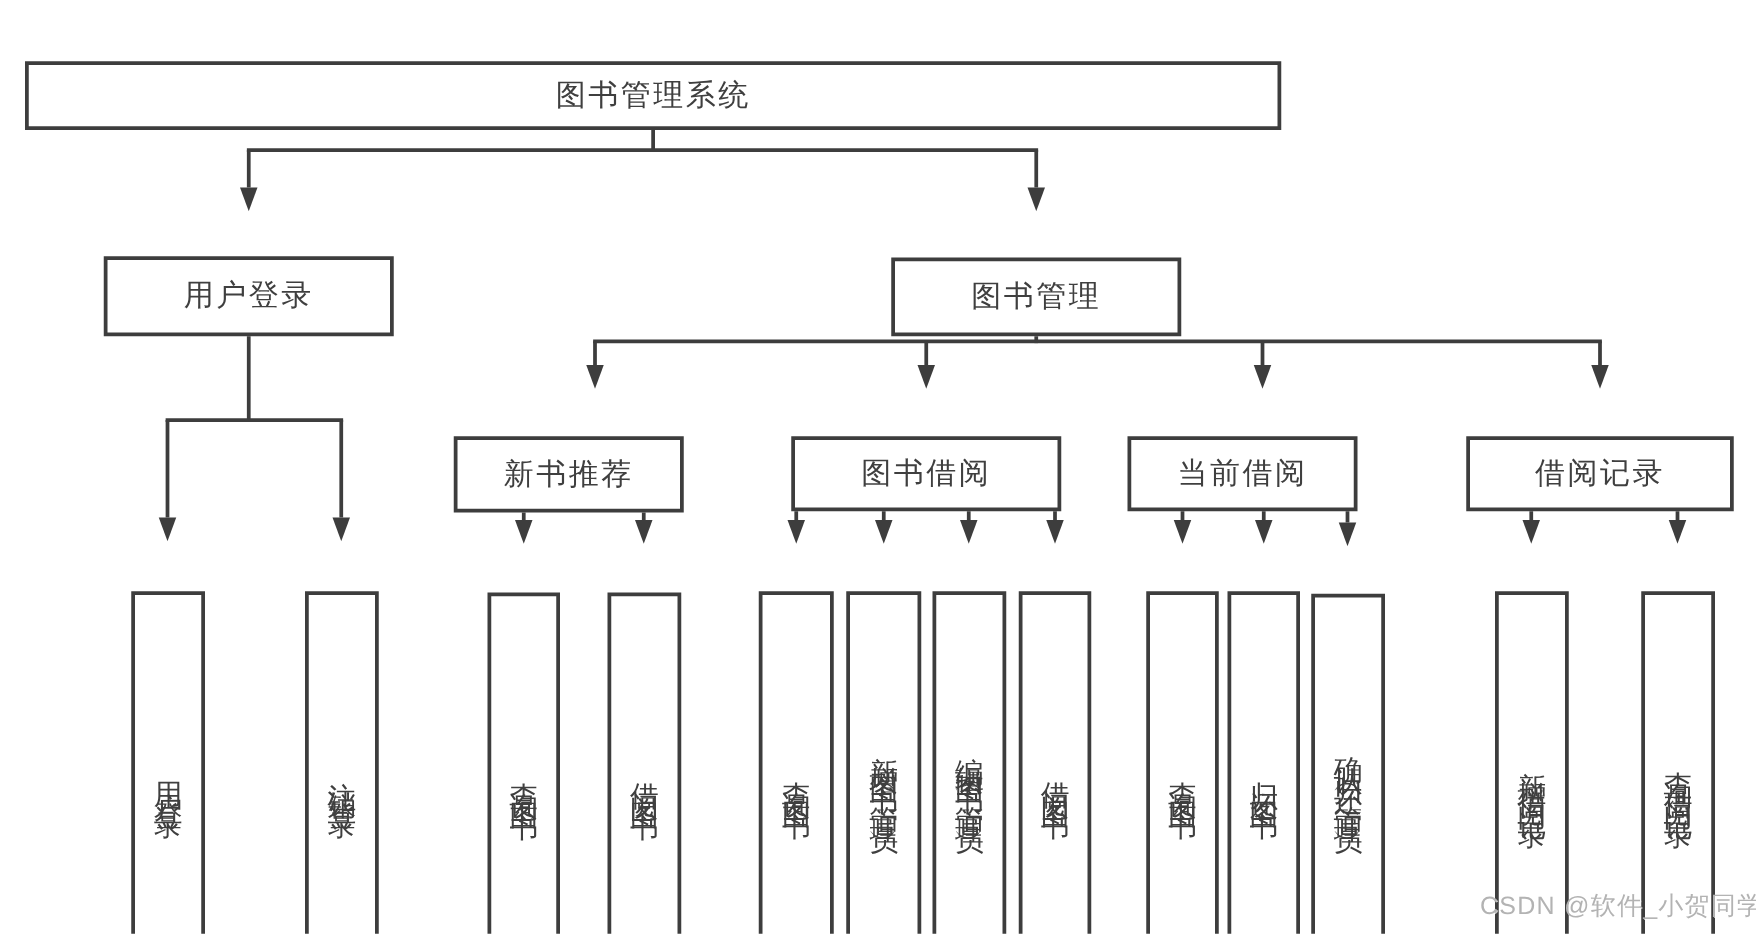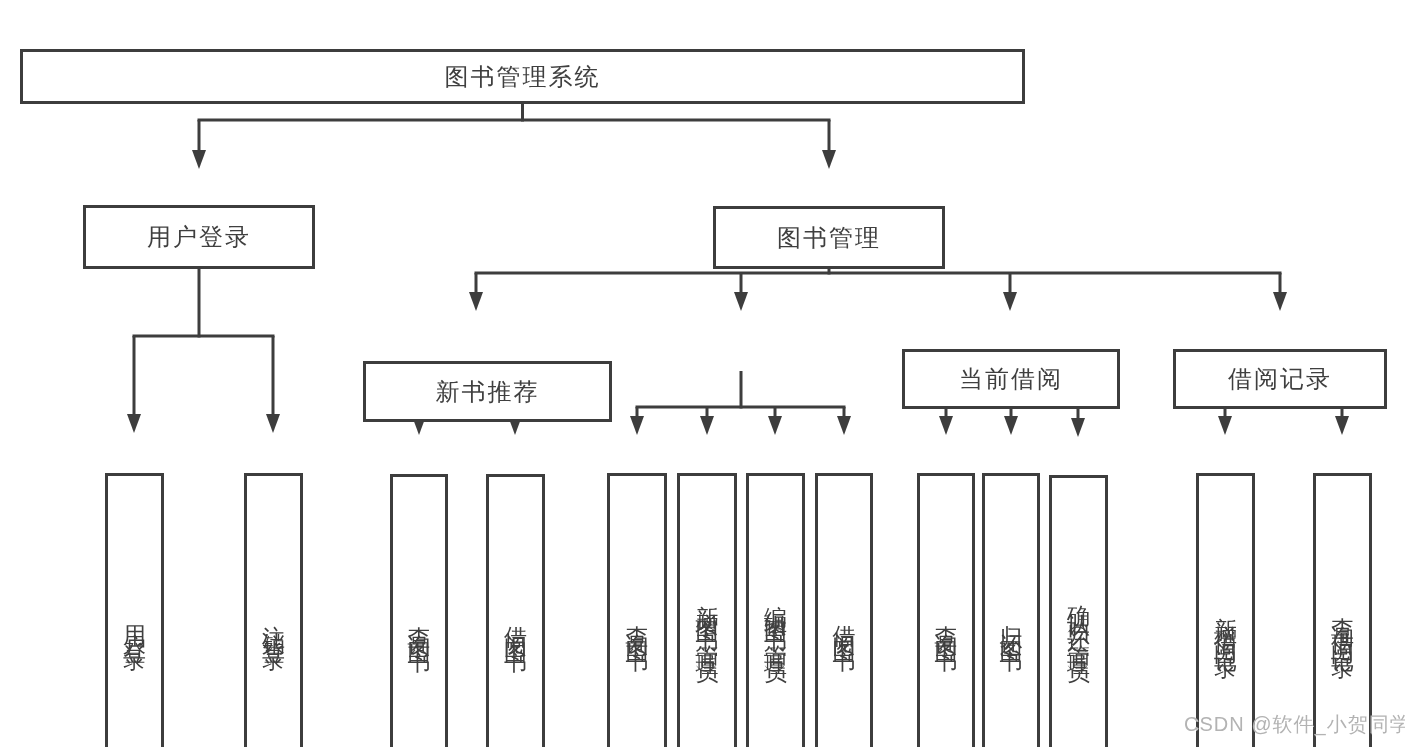--- a/index.html
+++ b/index.html
@@ -116,22 +116,23 @@
       <line x1="1225" y1="407" x2="1225" y2="416" marker-end="url(#arrow)"></line>
       <line x1="1342" y1="407" x2="1342" y2="416" marker-end="url(#arrow)"></line>
     </g>
   </svg>
 
   <div class="box h" style="left:20px; top:13px; width:1005px; height:55px">图书管理系统</div>
 
   <div class="box h" style="left:83px; top:169px; width:232px; height:64px">用户登录</div>
   <div class="box h" style="left:713px; top:170px; width:232px; height:63px">图书管理</div>
 
-  <div class="box h" style="left:363px; top:325px; width:249px; height:61px">新书推荐</div>
-  <div class="box h" style="left:902px; top:313px; width:218px; height:60px">当前借阅</div>
+  <div class="box h" style="left:363px; top:313px; width:184px; height:61px">新书推荐</div>
+  <div class="box h" style="left:633px; top:313px; width:216px; height:60px">图书借阅</div>
+  <div class="box h" style="left:902px; top:313px; width:184px; height:60px">当前借阅</div>
   <div class="box h" style="left:1173px; top:313px; width:214px; height:60px">借阅记录</div>
 
   <div class="box v" style="left:105px; top:437px; width:59px; height:300px">用户登录</div>
   <div class="box v" style="left:244px; top:437px; width:59px; height:300px">注销登录</div>
 
   <div class="box v" style="left:390px; top:438px; width:58px; height:299px">查询图书</div>
   <div class="box v" style="left:486px; top:438px; width:59px; height:299px">借阅图书</div>
 
   <div class="box v" style="left:607px; top:437px; width:60px; height:300px">查询图书</div>
   <div class="box v" style="left:677px; top:437px; width:60px; height:300px">新增图书（管理员）</div>

